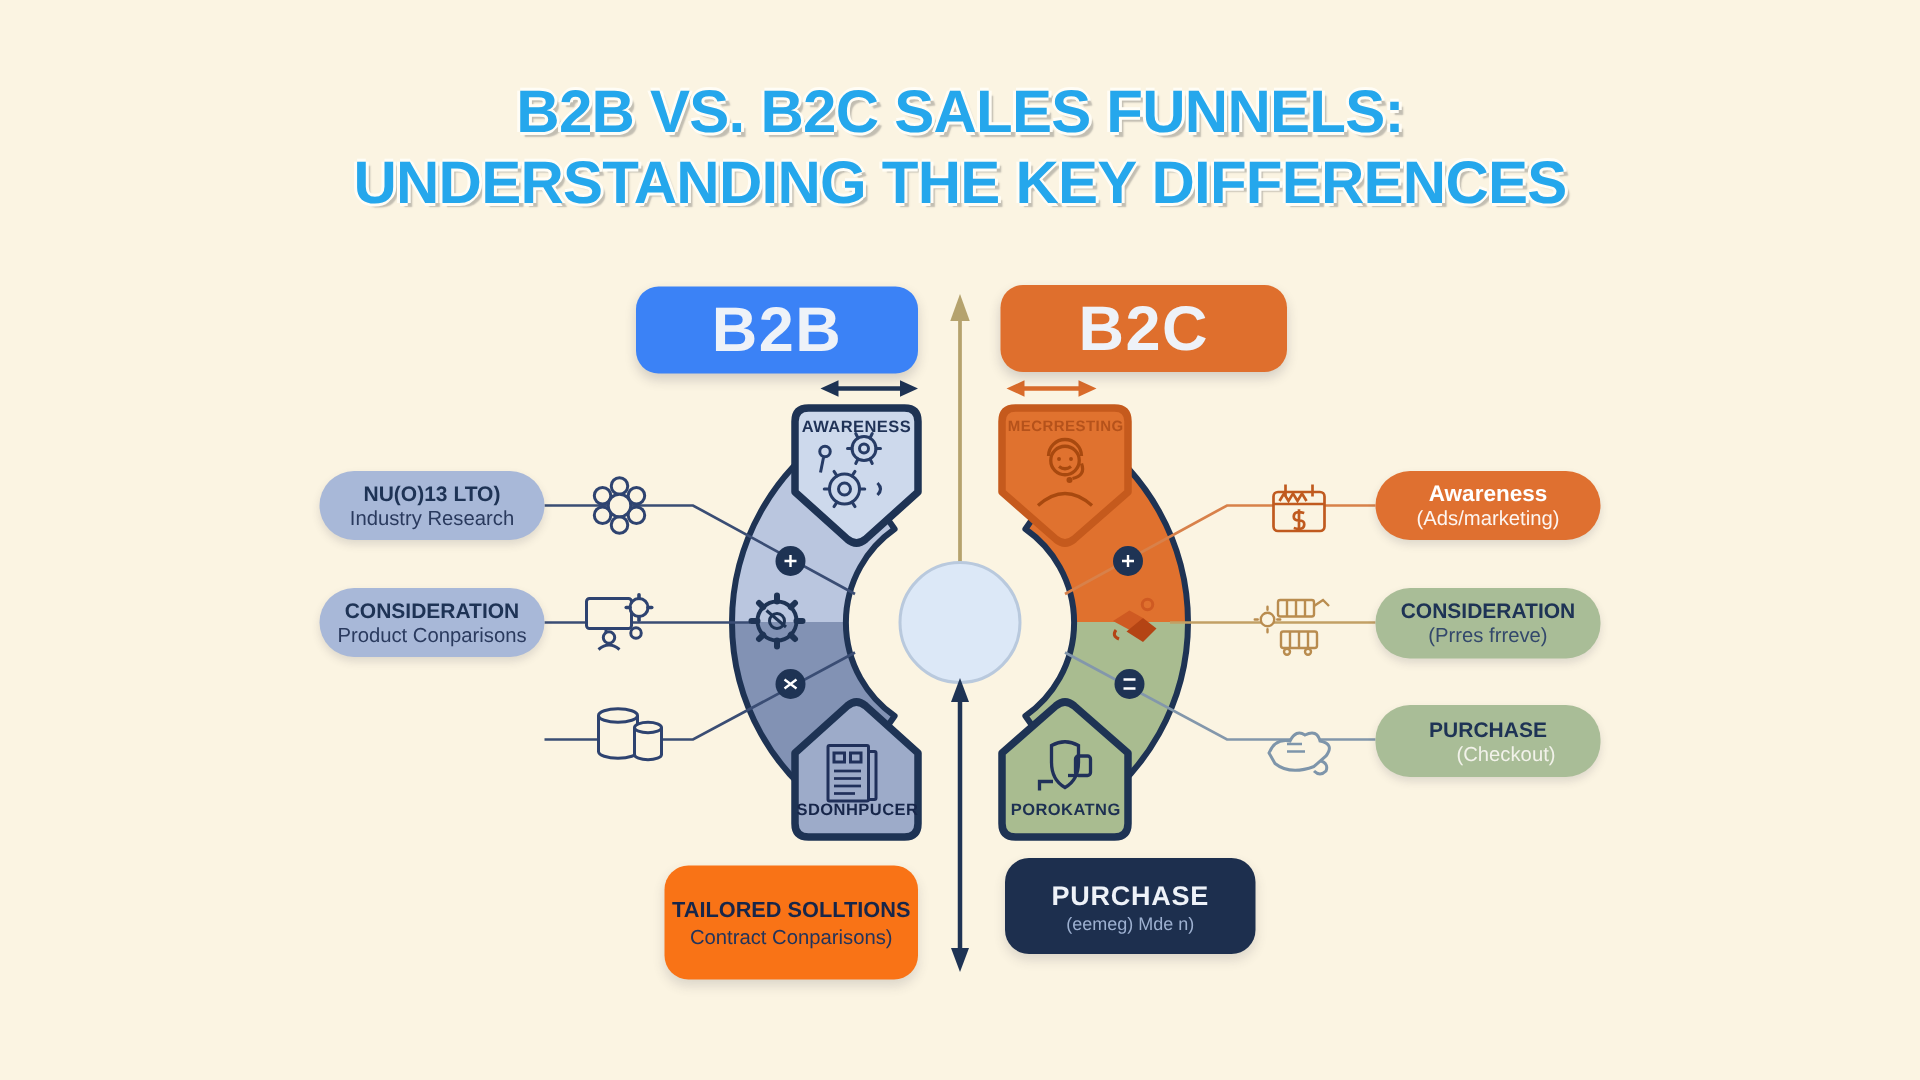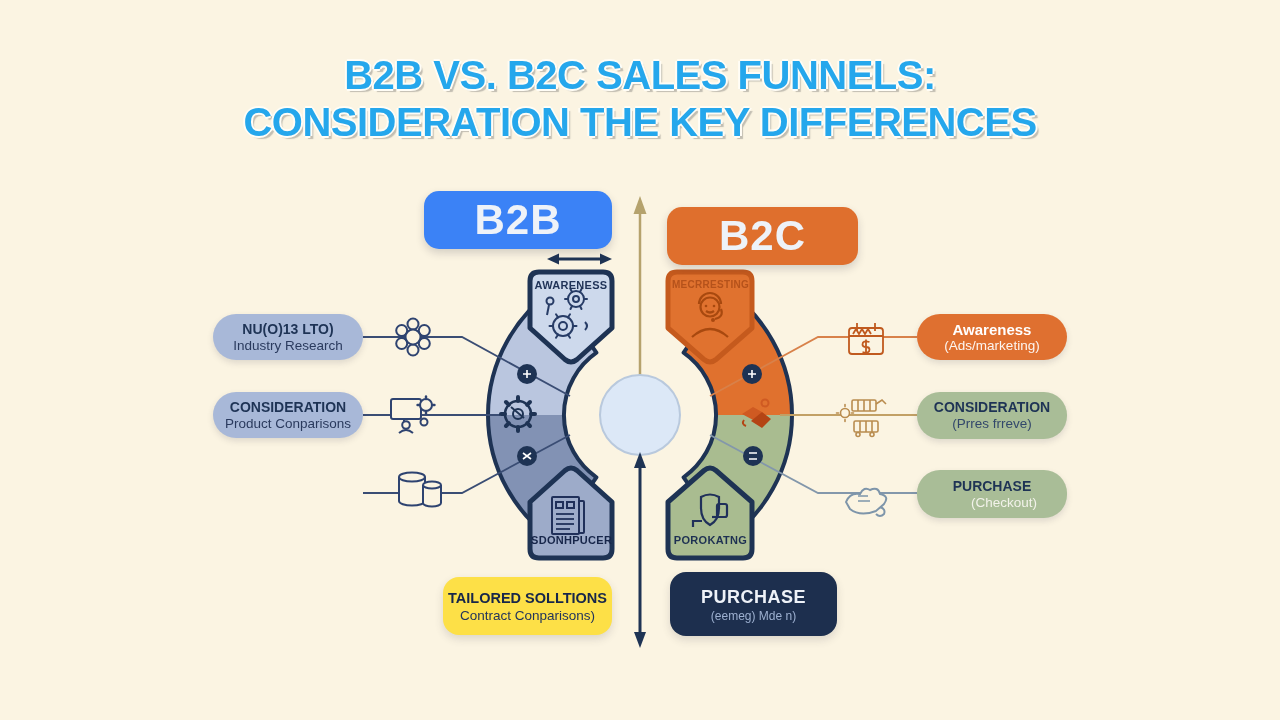--- a/index.html
+++ b/index.html
@@ -8,60 +8,60 @@
   .abs{position:absolute;}
   
   .title{left:0;top:52px;width:1280px;text-align:center;z-index:5;}
   .title div{font-size:40px;font-weight:bold;letter-spacing:-0.5px;line-height:47px;color:#25a7ec;
     text-shadow:-2px 0 0 #fffdf6,2px 0 0 #fffdf6,0 -2px 0 #fffdf6,0 2px 0 #fffdf6,3px 3px 1px rgba(90,90,90,.35);}
   
   .hdr{height:58px;border-radius:15px;display:flex;align-items:center;justify-content:center;
        color:#eef2f8;font-size:42px;font-weight:bold;letter-spacing:1px;z-index:4;
        box-shadow:0 4px 8px rgba(40,40,60,.18);}
   .hdr-b2b{left:424px;top:191px;width:188px;background:#3b82f6;}
-  .hdr-b2c{left:667px;top:207px;width:191px;background:#df6f2d;}
+  .hdr-b2c{left:667px;top:190px;width:191px;background:#df6f2d;}
   
   .pill{width:150px;height:46px;border-radius:23px;display:flex;flex-direction:column;
         align-items:center;justify-content:center;z-index:4;box-shadow:0 3px 6px rgba(60,60,80,.15);}
   .pill .t1{font-size:14px;font-weight:bold;color:#1e3355;line-height:17px;}
   .pill .t2{font-size:13.5px;color:#2a3a5e;line-height:16px;}
   .pill-blue{background:#a8b8d8;}
   .pill-orange{background:#df7030;}
   .pill-orange .t1{color:#fff;font-size:15px;}
   .pill-orange .t2{color:rgba(255,255,255,.93);}
   .pill-green{background:#a9bd97;}
   .pill-green .t2{color:#33486b;}
   .pill-green.p-purchase .t2{color:#f2f2ea;margin-left:24px;}
   .lp1{left:213px;top:314px;}  .lp2{left:213px;top:392px;}  .lp3{left:210px;top:470px;width:153px;height:47px;}
   .rp1{left:917px;top:314px;}  .rp2{left:917px;top:392px;height:47px;}  .rp3{left:917px;top:470px;height:48px;}
   
   .bbox{border-radius:16px;display:flex;flex-direction:column;align-items:center;justify-content:center;
         z-index:4;box-shadow:0 4px 8px rgba(60,60,80,.16);}
-  .bbox-left{left:443px;top:577px;width:169px;height:58px;background:#fde047;}
+  .bbox-left{left:443px;top:577px;width:169px;height:76px;background:#f97316;}
   .bbox-left .t1{font-size:14.5px;font-weight:bold;color:#17264a;line-height:19px;}
   .bbox-left .t2{font-size:13.5px;color:#22345c;}
   .bbox-right{left:670px;top:572px;width:167px;height:64px;background:#1d2f4e;}
   .bbox-right .t1{font-size:18px;font-weight:bold;color:#eef2f8;letter-spacing:.5px;line-height:24px;}
   .bbox-right .t2{font-size:12px;color:#9db0d0;}
   
   .seg{z-index:4;text-align:center;font-weight:bold;}
   .seg-aw{left:531px;top:279px;width:80px;font-size:11px;color:#1f3257;letter-spacing:.3px;}
   .seg-me{left:669px;top:279px;width:83px;font-size:10px;color:#b5521b;letter-spacing:.3px;}
   .seg-sd{left:531px;top:534px;width:80px;font-size:11px;color:#17264a;letter-spacing:.3px;}
   .seg-po{left:669px;top:534px;width:83px;font-size:11px;color:#1d3052;letter-spacing:.3px;}
   svg{position:absolute;left:0;top:0;z-index:2;}
 </style>
 </head>
 <body>
 
 <div class="stage">
 
   <div class="abs title">
     <div>B2B VS. B2C SALES FUNNELS:</div>
-    <div>CONSIDERATION THE KEY DIFFERENCES</div>
+    <div>UNDERSTANDING THE KEY DIFFERENCES</div>
   </div>
 
   <svg width="1280" height="720" viewBox="0 0 1280 720">
     <defs>
       <linearGradient id="lband" x1="0" y1="0" x2="0" y2="1">
         <stop offset="0" stop-color="#bac6df"></stop>
           <stop offset="0.5" stop-color="#bac6df"></stop>
         <stop offset="0.5" stop-color="#8292b4"></stop>
           <stop offset="1" stop-color="#8292b4"></stop>
       </linearGradient>

